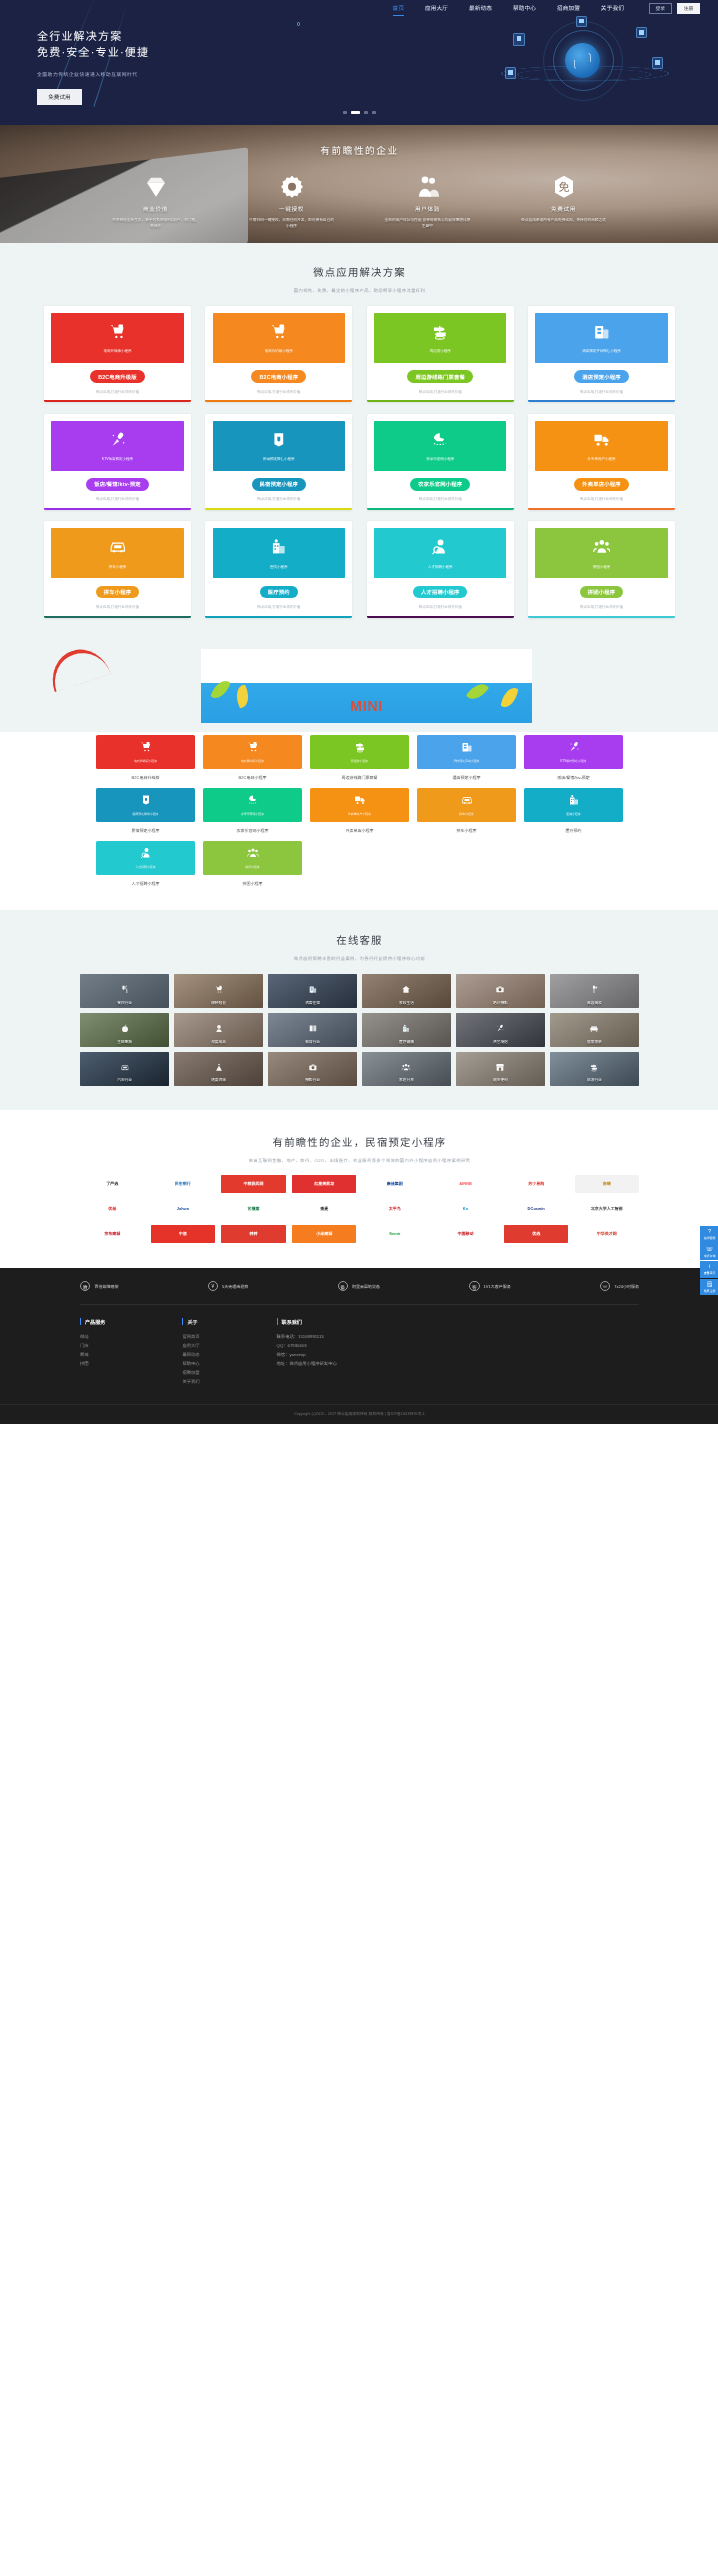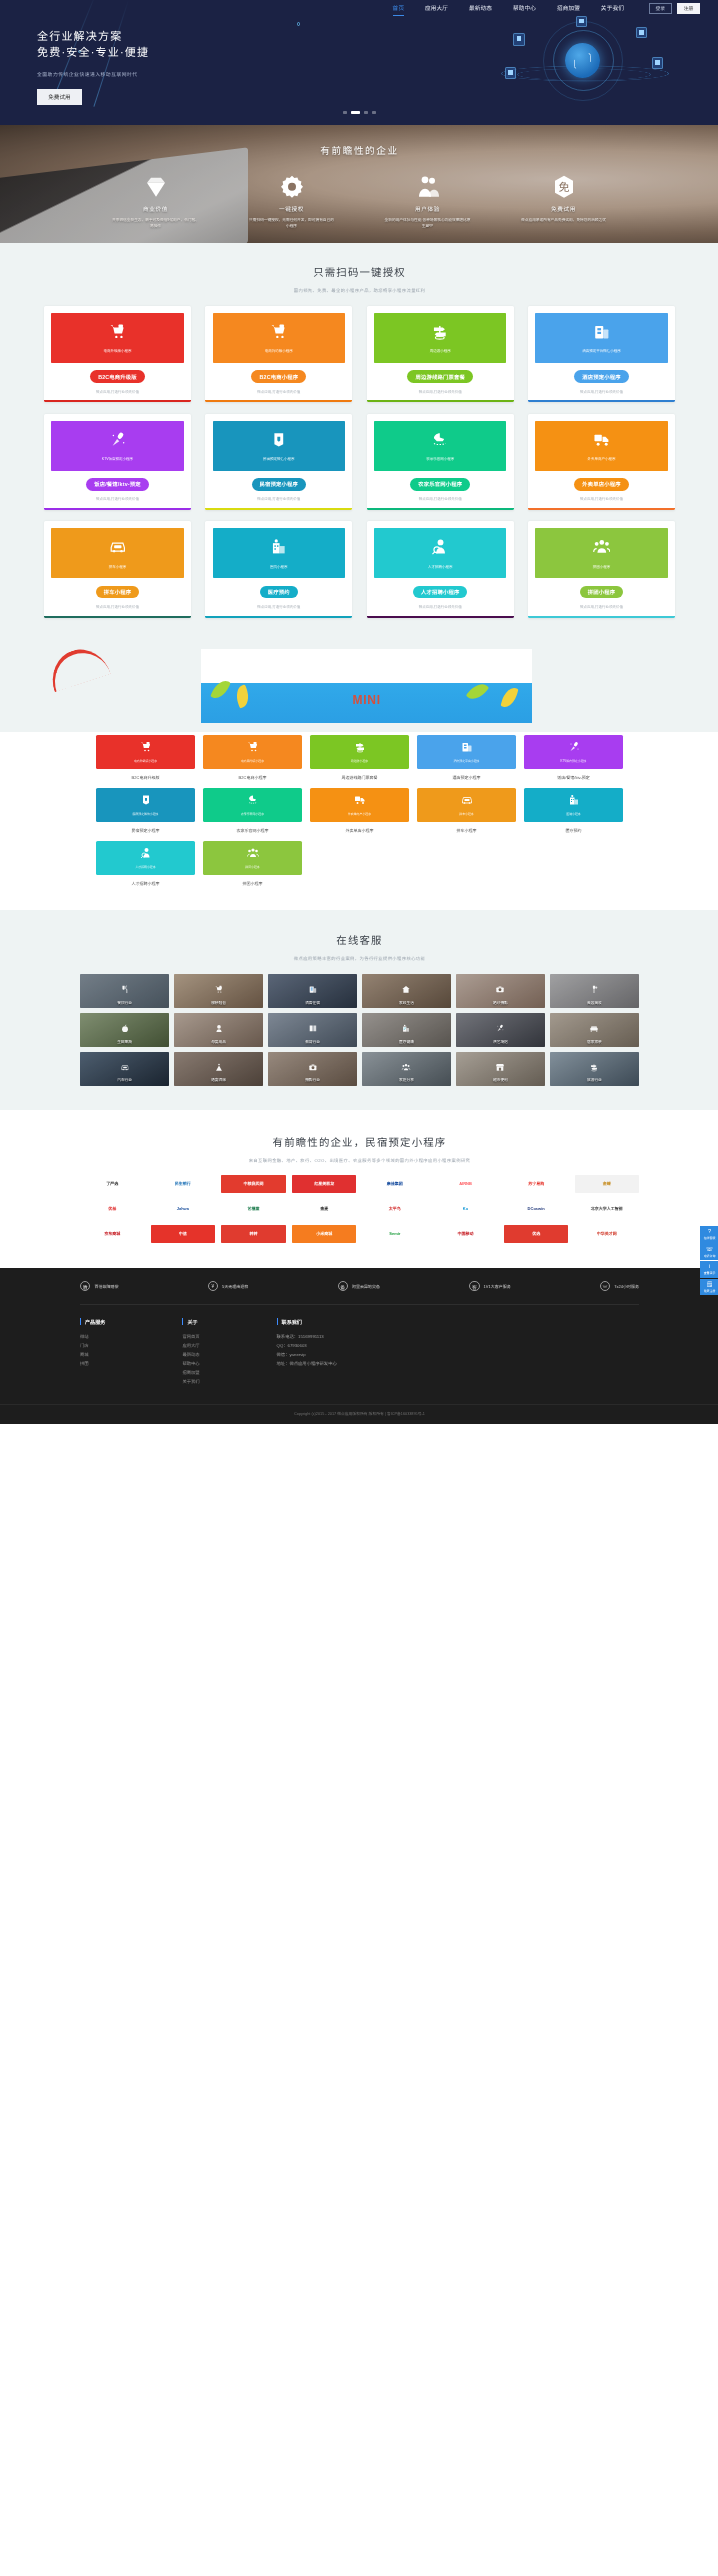--- a/index.html
+++ b/index.html
@@ -415,21 +415,21 @@
               </svg>
             </div>
             <div class="vi-name">免费试用</div>
             <div class="vi-desc">微点应用承诺所有产品免费试用，免除您的后顾之忧</div>
           </div>
         </div>
     </div>
   </div>
 
   <div class="sec-grey">
-    <div class="sec-title">只需扫码一键授权</div>
+    <div class="sec-title">微点应用解决方案</div>
     <div class="sec-sub">国内领先、免费、最全的小程序产品，助您畅享小程序流量红利</div>
     <div class="cards">
         <div class="card"><div class="card-img" style="background:#e8312a">
             <span class="glyph"><svg viewBox="0 0 24 24">
                 <path d="M2 3h3l2.6 11.2h10.2l2.2-8H7.2"></path>
                 <circle cx="10" cy="19" r="1.6"></circle>
                 <circle cx="17" cy="19" r="1.6"></circle>
                 <rect x="13" y="2" width="6" height="8" rx="1"></rect>
               </svg></span>
             <span class="card-img-cap">电商升级版小程序</span>
@@ -536,21 +536,21 @@
   </div>
 
   <div class="promo2">
     <div class="ribbon" style="left:48px;top:9.6px;"></div>
     <div class="promo2-inner">
       <div class="promo2-white"></div>
       <div class="leaf" style="left:12.8px;top:30px;transform:rotate(25deg);"></div>
       <div class="leaf y" style="left:35px;top:37px;transform:rotate(-20deg);"></div>
       <div class="leaf" style="right:48px;top:32px;transform:rotate(40deg);"></div>
       <div class="leaf y" style="right:16px;top:38px;transform:rotate(15deg);"></div>
-      <div class="promo-word" style="font-size:12px;bottom:16px;">MINI</div>
+      <div class="promo-word" style="font-size:14px;bottom:9px;">MINI</div>
     </div>
   </div>
 
   <div class="appgrid-wrap">
     <div class="appgrid">
         <div class="app-cell">
           <div class="app-tile" style="background:#e8312a">
             <span class="glyph"><svg viewBox="0 0 24 24">
                 <path d="M2 3h3l2.6 11.2h10.2l2.2-8H7.2"></path>
                 <circle cx="10" cy="19" r="1.6"></circle>

